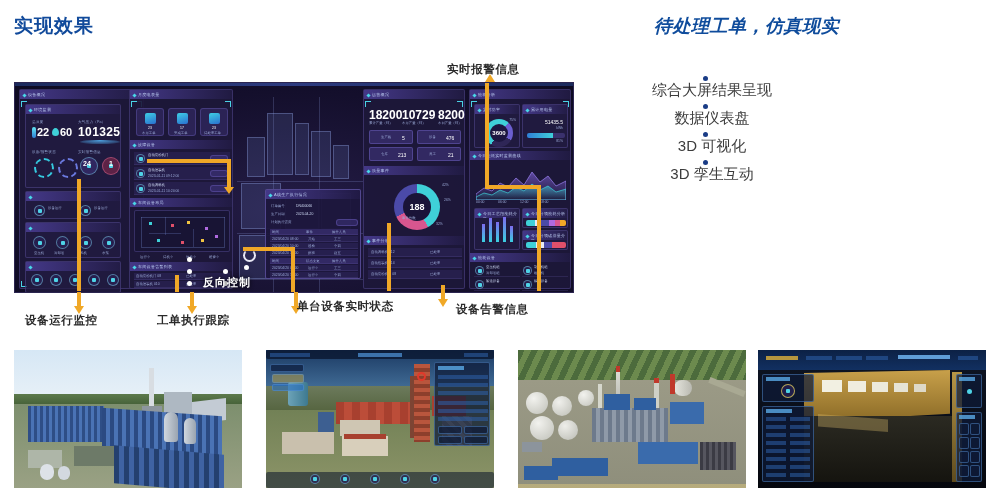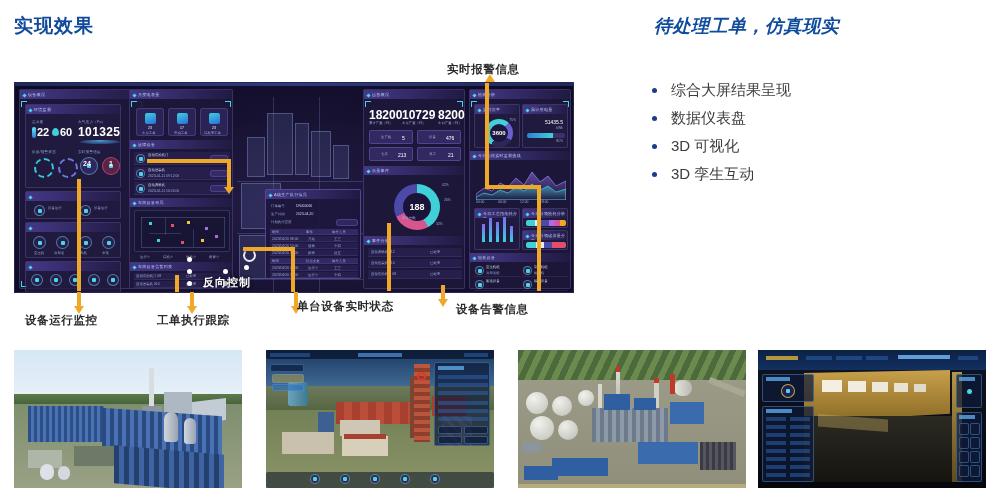--- a/index.html
+++ b/index.html
@@ -18,21 +18,21 @@
     letter-spacing: 1px;
   }
   .h-right {
     position: absolute; left: 654px; top: 14px;
     font-size: 18px; font-weight: bold; color: #0f4c9c;
     font-style: italic; letter-spacing: .5px;
   }
 
   
   .bullets { position: absolute; left: 652px; top: 76px; }
-  .bullet-row { display: flex; align-items: center; height: 28px; }
+  .bullet-row { display: flex; align-items: center; height: 28px; flex-direction: column; }
   .bullet-dot {
     width: 5px; height: 5px; border-radius: 50%;
     background: #1a3c86; margin-right: 14px; flex: none;
   }
   .bullet-text { font-size: 15px; color: #3c3c3c; }
 
   
   .callout {
     position: absolute; font-size: 11.5px; font-weight: bold;
     color: #2b2b2b; letter-spacing: .6px; white-space: nowrap;

